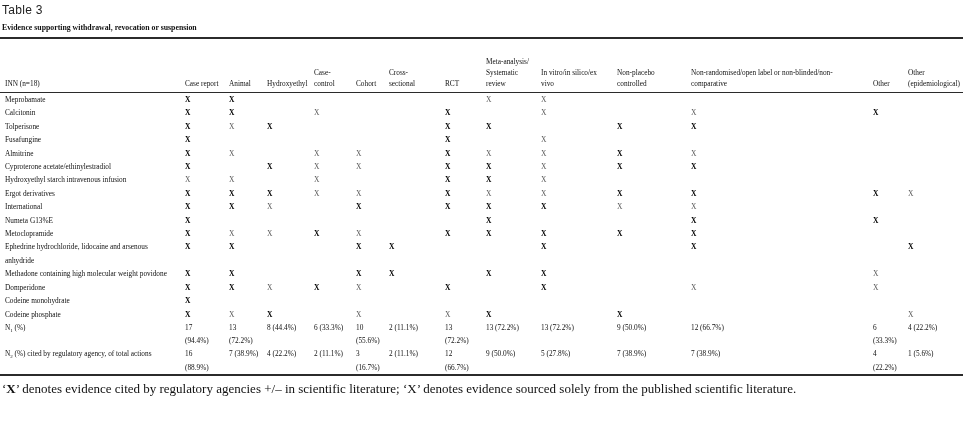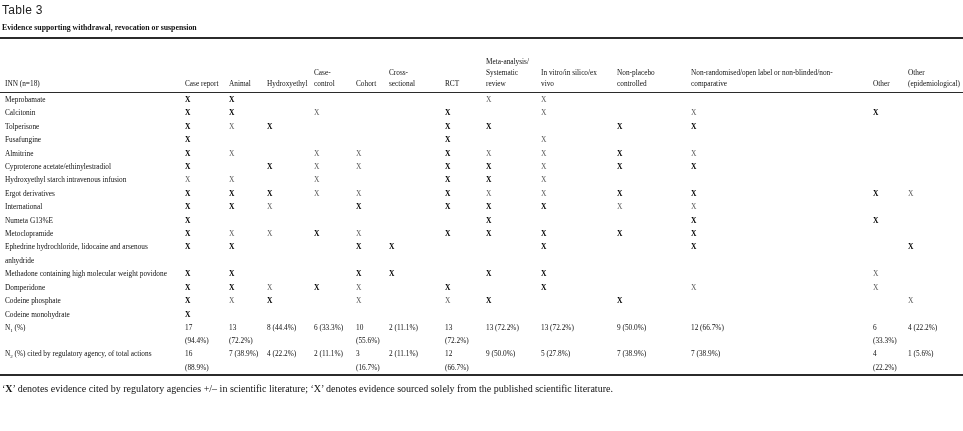--- a/index.html
+++ b/index.html
@@ -7,21 +7,21 @@
   .title{font-family:"Liberation Sans",sans-serif;font-size:12px;color:#222;margin:4px 16px 0 2px;line-height:12px;letter-spacing:.3px;}
   .subtitle{font-size:7.8px;font-weight:bold;margin:7px 0 5px 2px;line-height:9px;}
   table{border-collapse:collapse;table-layout:fixed;width:963px;border-top:2px solid #2b2b2b;border-bottom:2px solid #2b2b2b;}
   thead th{font-weight:normal;font-size:7.3px;line-height:11px;text-align:left;vertical-align:bottom;padding:17px 0 3px 5px;white-space:pre-line;border-bottom:1px solid #2b2b2b;height:42px;box-sizing:border-box;}
   tbody td{font-size:7.3px;line-height:13.4px;text-align:left;vertical-align:top;padding:0 0 0 5px;white-space:pre-line;}
   td.inn{white-space:pre;}
   td.xb{font-weight:bold;font-size:7.5px;color:#000;}
   td.xr{font-weight:normal;font-size:7.5px;color:#555;}
   tr.summary td{line-height:13.2px;}
   sub{font-size:5px;line-height:0;}
-  .footnotes{margin:6px 4px 0 2px;font-size:10px;line-height:14.5px;color:#111;}
+  .footnotes{margin:6px 4px 0 2px;font-size:13px;line-height:14.5px;color:#111;}
   .footnotes b{font-weight:bold;}
 </style>
 </head>
 <body>
 
 <div class="page">
   <div class="title">Table 3</div>
   <div class="subtitle">Evidence supporting withdrawal, revocation or suspension</div>
 
   <table>
@@ -286,50 +286,50 @@
           <td></td>
           <td class="xb">X</td>
           <td></td>
           <td class="xb">X</td>
           <td></td>
           <td class="xr">X</td>
           <td class="xr">X</td>
           <td></td>
         </tr>
         <tr>
+          <td class="inn">Codeine monohydrate</td>
+          <td class="xb">X</td>
+          <td></td>
+          <td></td>
+          <td></td>
+          <td></td>
+          <td></td>
+          <td></td>
+          <td></td>
+          <td></td>
+          <td></td>
+          <td></td>
+          <td></td>
+          <td></td>
+        </tr>
+        <tr>
           <td class="inn">Codeine phosphate</td>
           <td class="xb">X</td>
           <td class="xr">X</td>
           <td class="xb">X</td>
           <td></td>
           <td class="xr">X</td>
           <td></td>
           <td class="xr">X</td>
           <td class="xb">X</td>
           <td></td>
           <td class="xb">X</td>
           <td></td>
           <td></td>
           <td class="xr">X</td>
-        </tr>
-        <tr>
-          <td class="inn">Codeine monohydrate</td>
-          <td class="xb">X</td>
-          <td></td>
-          <td></td>
-          <td></td>
-          <td></td>
-          <td></td>
-          <td></td>
-          <td></td>
-          <td></td>
-          <td></td>
-          <td></td>
-          <td></td>
-          <td></td>
         </tr>
         <tr class="summary">
           <td class="inn">N<sub>1</sub> (%)</td>
           <td>17
 (94.4%)</td>
           <td>13
 (72.2%)</td>
           <td>8 (44.4%)</td>
           <td>6 (33.3%)</td>
           <td>10

